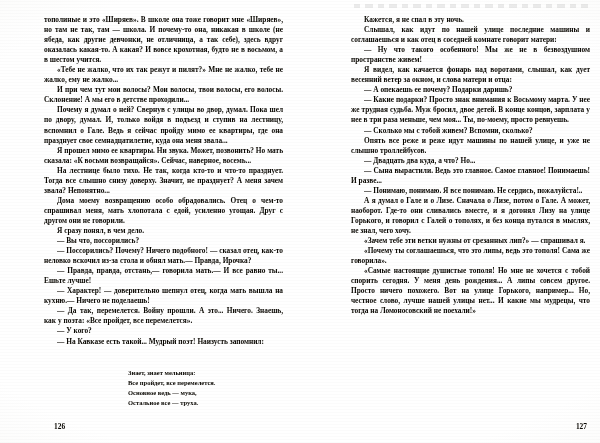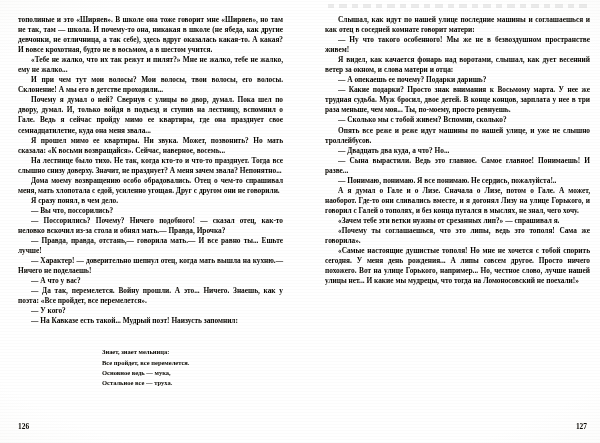--- a/index.html
+++ b/index.html
@@ -33,20 +33,21 @@
     position: absolute;
     inset: 0;
     display: flex;
     flex-direction: row;
   }
   .page {
     position: relative;
     box-sizing: border-box;
     width: 300px;
     height: 443px;
+    margin-left: 26px;
   }
   .page-left  { padding: 15px 17px 0 18px; }
   .page-right { padding: 15px 10px 0 25px; }
 
   .column {
     font-size: 7.35px;
     line-height: 10.05px;
     text-align: justify;
     text-justify: inter-word;
     color: #16140f;
@@ -76,21 +77,21 @@
   .verse div { white-space: nowrap; }
 
   .folio {
     position: absolute;
     bottom: 12px;
     font-size: 7.4px;
     font-weight: 700;
     color: #16140f;
     filter: blur(0.18px) contrast(1.1);
   }
-  .folio-left  { left: 18px; }
+  .folio-left  { left: 28px; }
   .folio-right { right: 13px; }
 
   
   .ghost {
     position: absolute;
     top: 4px;
     left: 28px;
     right: 12px;
     height: 4px;
     opacity: .10;
@@ -113,40 +114,40 @@
       <p>И при чем тут мои волосы? Мои волосы, твои волосы, его волосы. Склонение! А мы его в детстве проходили...</p>
       <p>Почему я думал о ней? Свернув с улицы во двор, думал. Пока шел по двору, думал. И, только войдя в подъезд и ступив на лестницу, вспомнил о Гале. Ведь я сейчас пройду мимо ее квартиры, где она празднует свое семнадцатилетие, куда она меня звала...</p>
       <p>Я прошел мимо ее квартиры. Ни звука. Может, позвонить? Но мать сказала: «К восьми возвращайся». Сейчас, наверное, восемь...</p>
       <p>На лестнице было тихо. Не так, когда кто-то и что-то празднует. Тогда все слышно снизу доверху. Значит, не празднует? А меня зачем звала? Непонятно...</p>
       <p>Дома моему возвращению особо обрадовались. Отец о чем-то спрашивал меня, мать хлопотала с едой, усиленно угощая. Друг с другом они не говорили.</p>
       <p>Я сразу понял, в чем дело.</p>
       <p>— Вы что, поссорились?</p>
       <p>— Поссорились? Почему? Ничего подобного! — сказал отец, как-то неловко вскочил из-за стола и обнял мать.— Правда, Ирочка?</p>
       <p>— Правда, правда, отстань,— говорила мать.— И все равно ты... Ешьте лучше!</p>
       <p>— Характер! — доверительно шепнул отец, когда мать вышла на кухню.— Ничего не поделаешь!</p>
-      <p>— А что у вас?</p>
       <p>— Да так, перемелется. Войну прошли. А это... Ничего. Знаешь, как у поэта: «Все пройдет, все перемелется».</p>
       <p>— У кого?</p>
       <p>— На Кавказе есть такой... Мудрый поэт! Наизусть запомнил:</p>
 
       <div class="verse">
         <div>Знает, знает мельница:</div>
         <div>Все пройдет, все перемелется.</div>
         <div>Основное ведь — мука,</div>
         <div>Остальное все — труха.</div>
       </div>
     </div>
 
     <div class="folio folio-left">126</div>
   </div>
 
   <div class="page page-right">
     <div class="ghost"></div>
 
     <div class="column">
+      <p>Кажется, я не спал в эту ночь.</p>
       <p>Слышал, как идут по нашей улице последние машины и соглашаешься и как отец в соседней комнате говорит матери:</p>
       <p>— Ну что такого особенного! Мы же не в безвоздушном пространстве живем!</p>
       <p>Я видел, как качается фонарь над воротами, слышал, как дует весенний ветер за окном, и слова матери и отца:</p>
       <p>— А опекаешь ее почему? Подарки даришь?</p>
       <p>— Какие подарки? Просто знак внимания к Восьмому марта. У нее же трудная судьба. Муж бросил, двое детей. В конце концов, зарплата у нее в три раза меньше, чем моя... Ты, по-моему, просто ревнуешь.</p>
       <p>— Сколько мы с тобой живем? Вспомни, сколько?</p>
       <p>Опять все реже и реже идут машины по нашей улице, и уже не слышно троллейбусов.</p>
       <p>— Двадцать два куда, а что? Но...</p>
       <p>— Сына вырастили. Ведь это главное. Самое главное! Понимаешь! И разве...</p>
       <p>— Понимаю, понимаю. Я все понимаю. Не сердись, пожалуйста!..</p>

